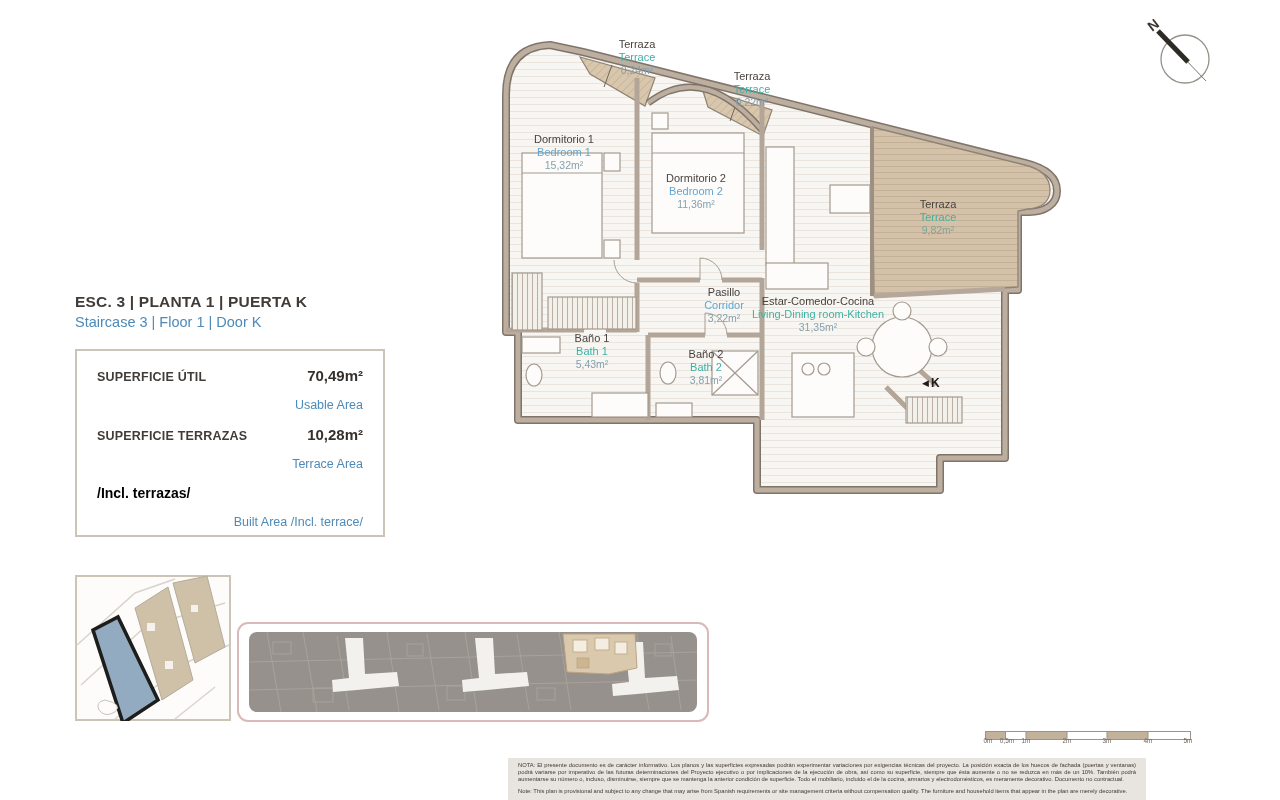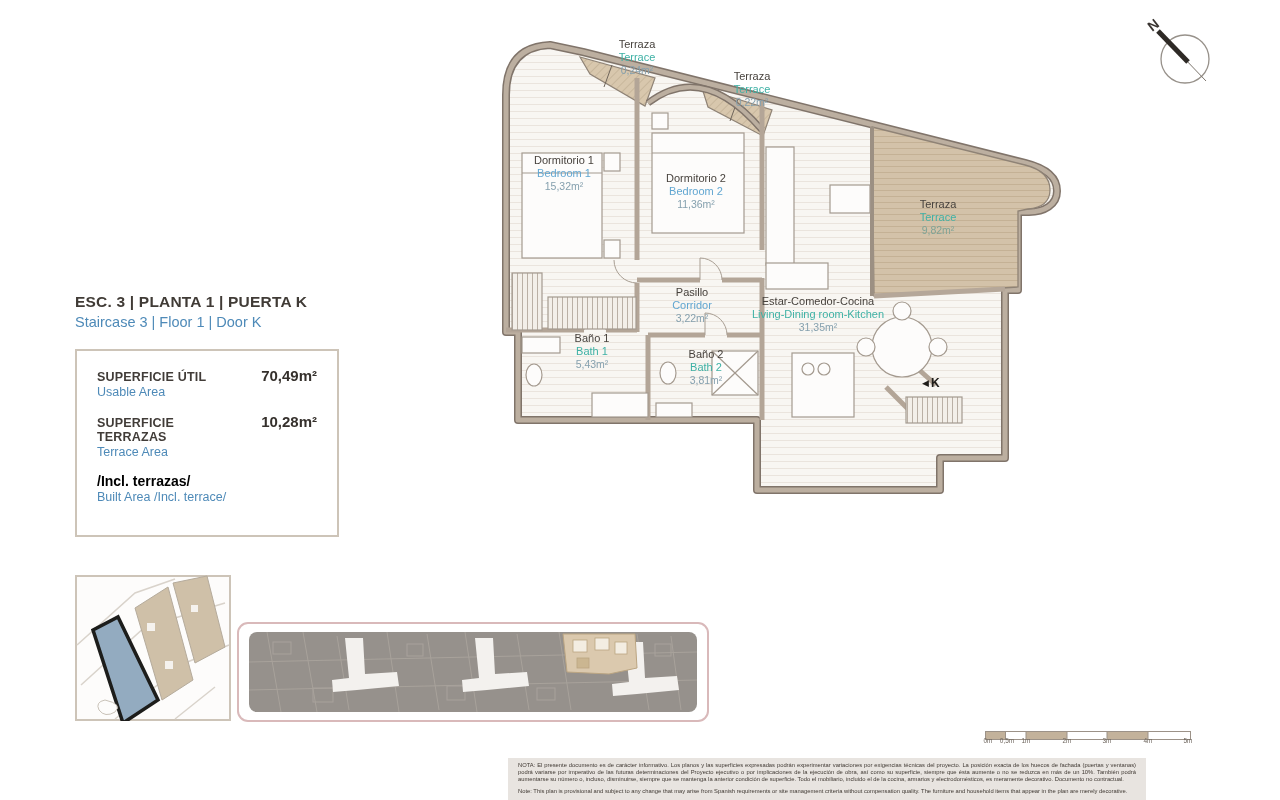--- a/index.html
+++ b/index.html
@@ -5,27 +5,27 @@
   html,body{margin:0;padding:0;background:#ffffff;}
   .stage{position:relative;width:1280px;height:800px;background:#ffffff;overflow:hidden;
          font-family:"Liberation Sans",sans-serif;}
   .abs{position:absolute;}
 
   
   .title-es{font-size:15.5px;font-weight:bold;color:#403b36;letter-spacing:.2px;}
   .title-en{font-size:14.5px;color:#4e8ab8;margin-top:3px;}
 
   
-  .area-box{box-sizing:border-box;width:264px;height:188px;border:2px solid #cdc4b8;
+  .area-box{box-sizing:border-box;width:310px;height:188px;border:2px solid #cdc4b8;
             background:#ffffff;padding:16px 20px 10px 20px;}
   .arow{margin-bottom:14px;}
   .arow-top{display:flex;justify-content:space-between;align-items:baseline;}
   .a-label{font-size:12.5px;font-weight:bold;color:#413c38;letter-spacing:.2px;}
   .a-value{font-size:15px;font-weight:bold;color:#35302c;margin-left:22px;}
-  .a-sub{font-size:12.5px;color:#4e8ab8;margin-top:1px;}
+  .a-sub{font-size:12.5px;color:#4e8ab8;margin-top:14px;text-align:right;}
   .a-sub2{font-size:14px;font-weight:bold;color:#000000;margin-top:2px;}
 
   
   .room-label{position:absolute;text-align:center;line-height:13px;width:180px;
               transform:translateX(-50%);pointer-events:none;}
   .rl-es{font-size:11px;color:#47423d;}
   .rl-en{font-size:11px;}
   .rl-en.blue{color:#61a6d1;}
   .rl-en.teal{color:#3eb1a5;}
   .rl-area{font-size:10.5px;color:#85a0ae;}
@@ -166,36 +166,36 @@
   <div class="room-label" style="left:637px;top:38px;">
     <div class="rl-es">Terraza</div>
     <div class="rl-en teal">Terrace</div>
     <div class="rl-area">0,24m²</div>
   </div>
   <div class="room-label" style="left:752px;top:70px;">
     <div class="rl-es">Terraza</div>
     <div class="rl-en teal">Terrace</div>
     <div class="rl-area">0,22m²</div>
   </div>
-  <div class="room-label" style="left:564px;top:133px;margin-top:21px;">
+  <div class="room-label" style="left:564px;top:133px;">
     <div class="rl-es">Dormitorio 1</div>
     <div class="rl-en blue">Bedroom 1</div>
     <div class="rl-area">15,32m²</div>
   </div>
   <div class="room-label" style="left:696px;top:172px;">
     <div class="rl-es">Dormitorio 2</div>
     <div class="rl-en blue">Bedroom 2</div>
     <div class="rl-area">11,36m²</div>
   </div>
   <div class="room-label on-terrace" style="left:938px;top:198px;">
     <div class="rl-es">Terraza</div>
     <div class="rl-en teal">Terrace</div>
     <div class="rl-area">9,82m²</div>
   </div>
-  <div class="room-label" style="left:692px;top:286px;">
+  <div class="room-label" style="left:724px;top:286px;">
     <div class="rl-es">Pasillo</div>
     <div class="rl-en blue">Corridor</div>
     <div class="rl-area">3,22m²</div>
   </div>
   <div class="room-label" style="left:818px;top:295px;width:240px;">
     <div class="rl-es">Estar-Comedor-Cocina</div>
     <div class="rl-en teal">Living-Dining room-Kitchen</div>
     <div class="rl-area">31,35m²</div>
   </div>
   <div class="room-label" style="left:592px;top:332px;">

